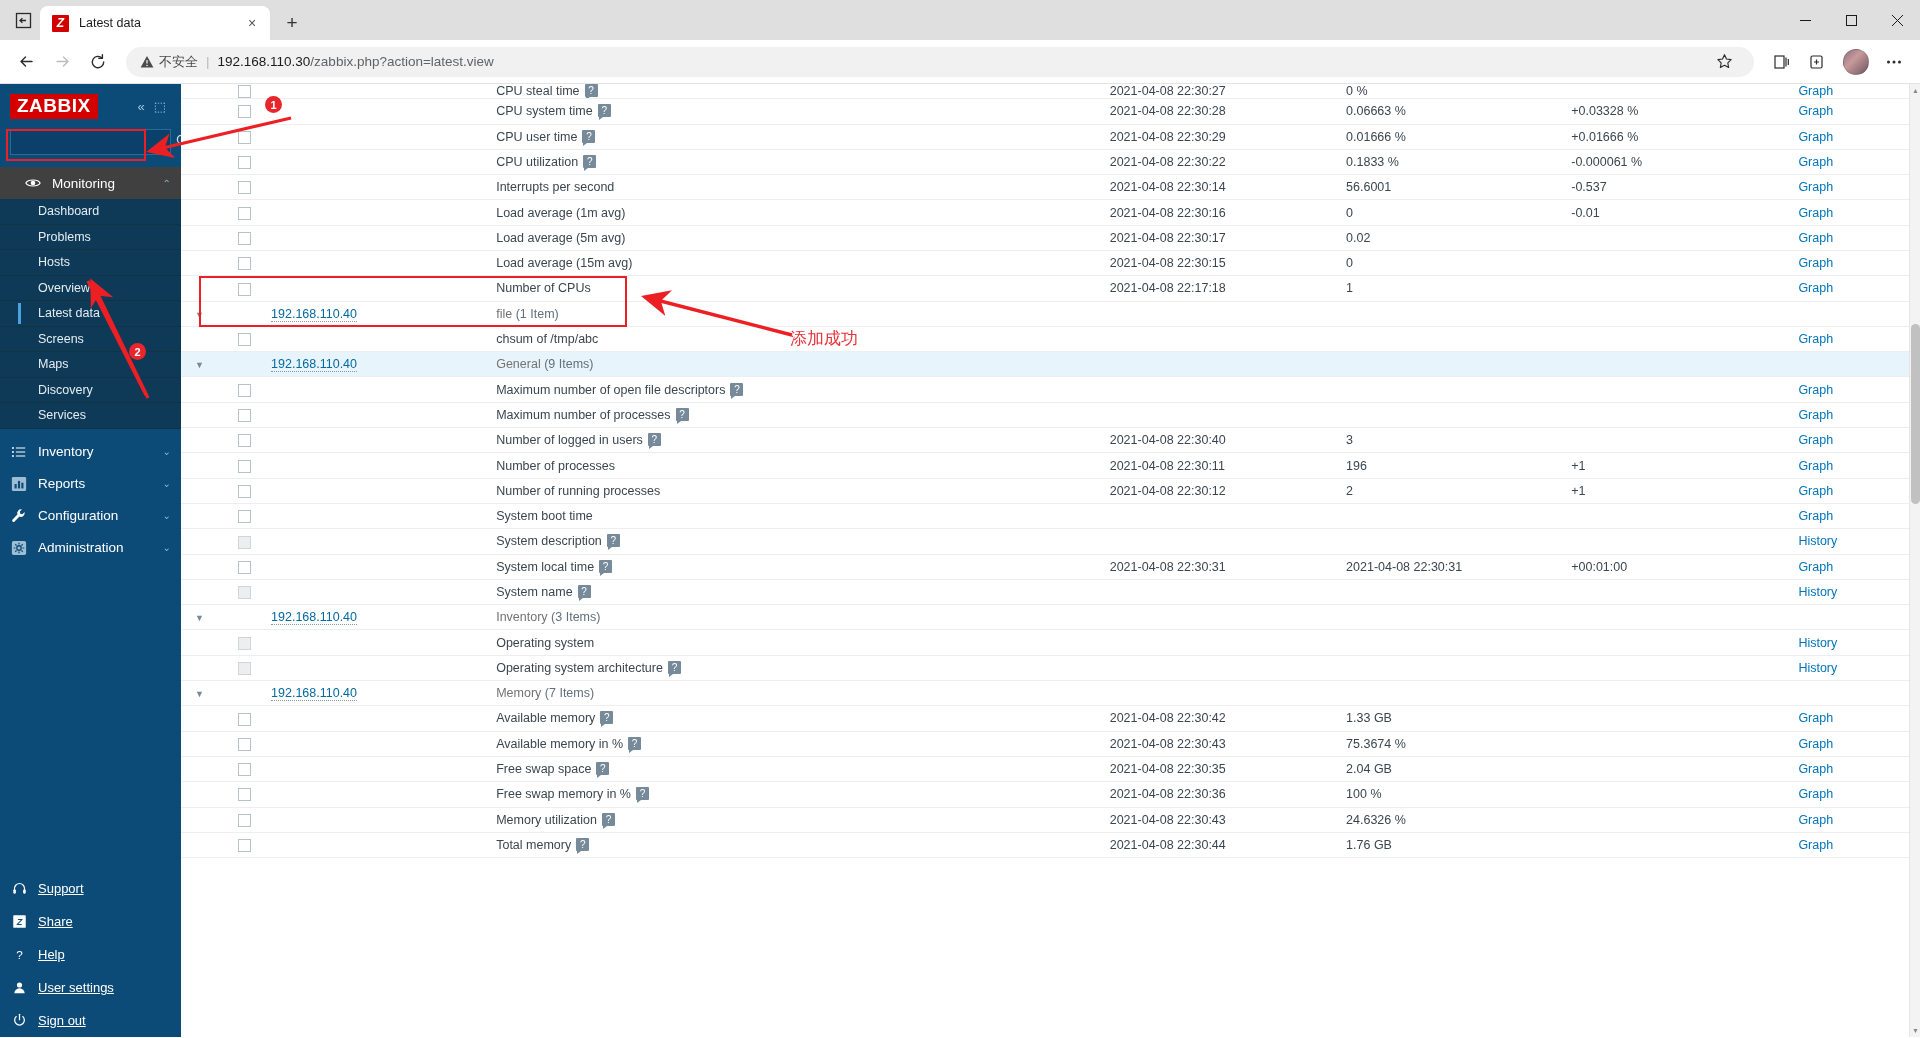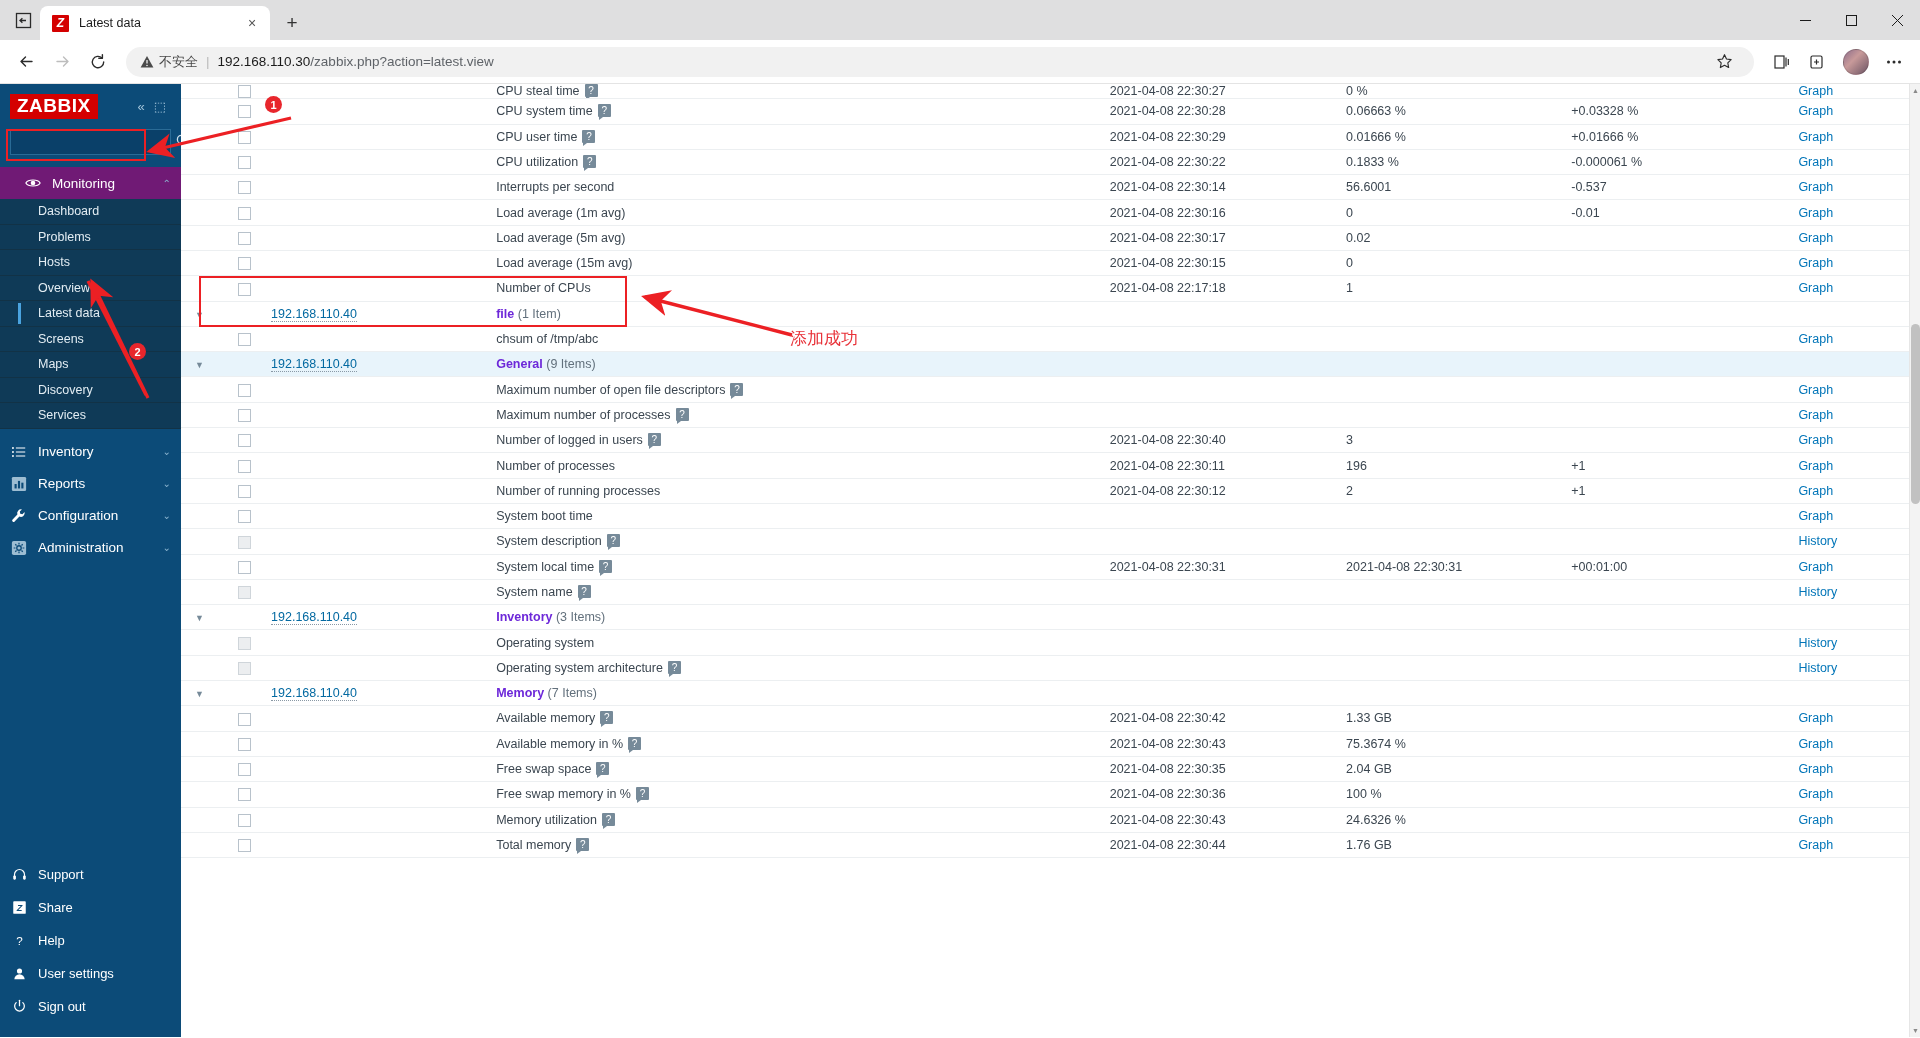--- a/index.html
+++ b/index.html
@@ -178,21 +178,21 @@
 
   .sb-section {
     height: 32px;
     display: flex; align-items: center;
     padding: 0 10px;
     gap: 10px;
     font-size: 13.5px;
     cursor: pointer;
     color: #ffffff;
   }
-  .sb-section.active-mon { background: #701a75; padding-left: 24px; }
+  .sb-section.active-mon { background: #404040; padding-left: 24px; }
   .sb-section .sb-glyph {
     width: 18px; text-align: center; color: #ffffff; font-size: 14px;
     display:flex; align-items:center; justify-content:center;
   }
   .sb-section .chev { margin-left: auto; color: #8bb4cf; font-size: 10px; }
 
   .sb-sub {
     background: #0a1b28;
   }
   .sb-subitem {
@@ -208,21 +208,21 @@
   }
   .sb-subitem.sel { background: #0f3a57; }
   .sb-subitem.sel::before {
     content: "";
     position: absolute; left: 18px; top: 2px; bottom: 2px;
     width: 3px; background: #4aa3df;
   }
 
   .sb-bottom {
     margin-top: auto;
-    padding-bottom: 14px;
+    text-decoration: underline;
   }
   .sb-bottom .sb-section { height: 33px; font-size: 13px; }
 
   
   #content {
     flex: 1;
     background: #ffffff;
     position: relative;
     overflow: hidden;
     height: 953px;
@@ -268,21 +268,21 @@
     line-height: 1;
     cursor: pointer;
     user-select: none;
   }
   .host-link {
     color: #0369a1;
     border-bottom: 1px dotted #8a99a6;
     cursor: pointer;
     text-decoration: none;
   }
-  .grp-name { font-weight: bold; color: #6d28d9; }
+  .grp-name { font-weight: normal; color: #737373; }
   .grp-count { font-weight: normal; color: #62707c; }
 
   .item-name { color: #3b4650; }
   .qmark {
     display: inline-block;
     width: 13px; height: 13px;
     background: #768a99;
     color: #fff;
     font-size: 10px;
     line-height: 13px;

